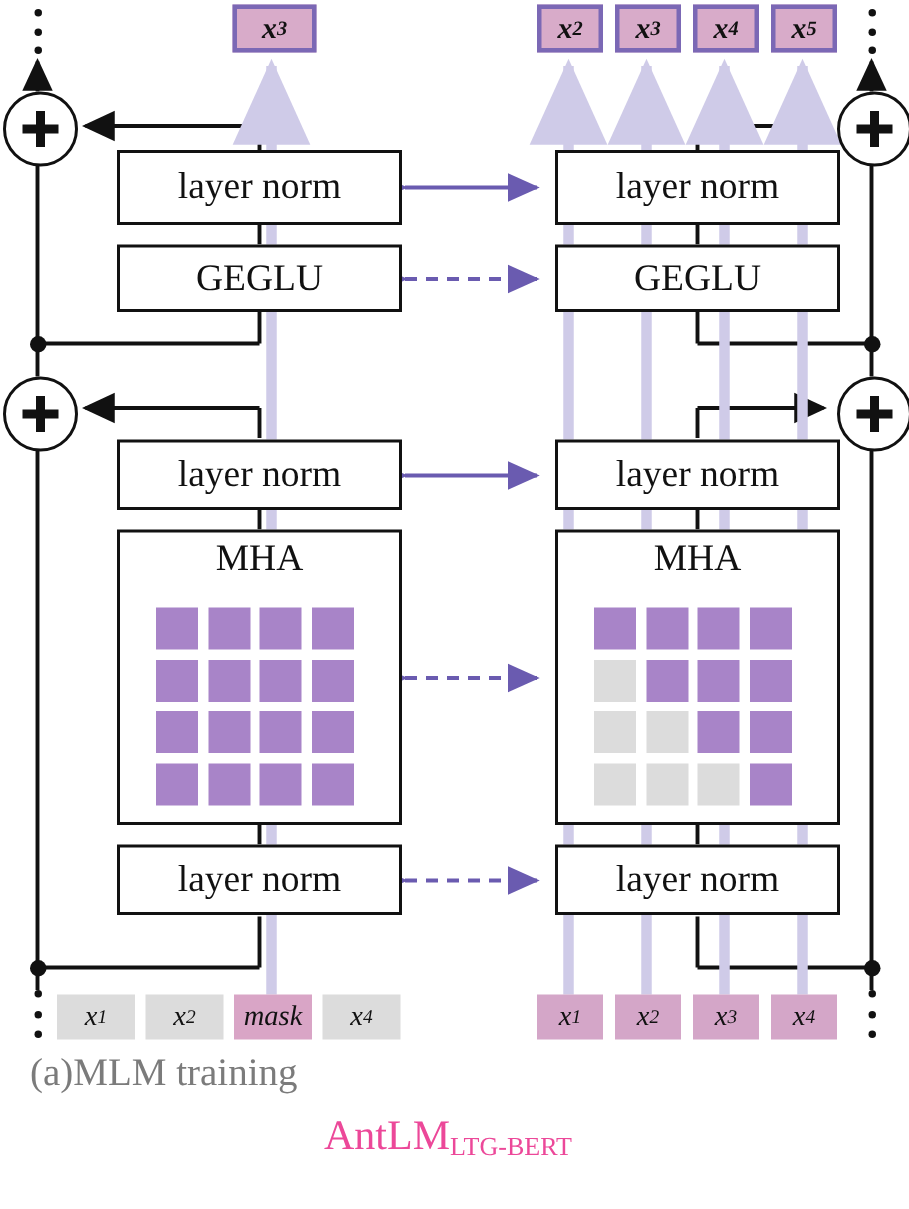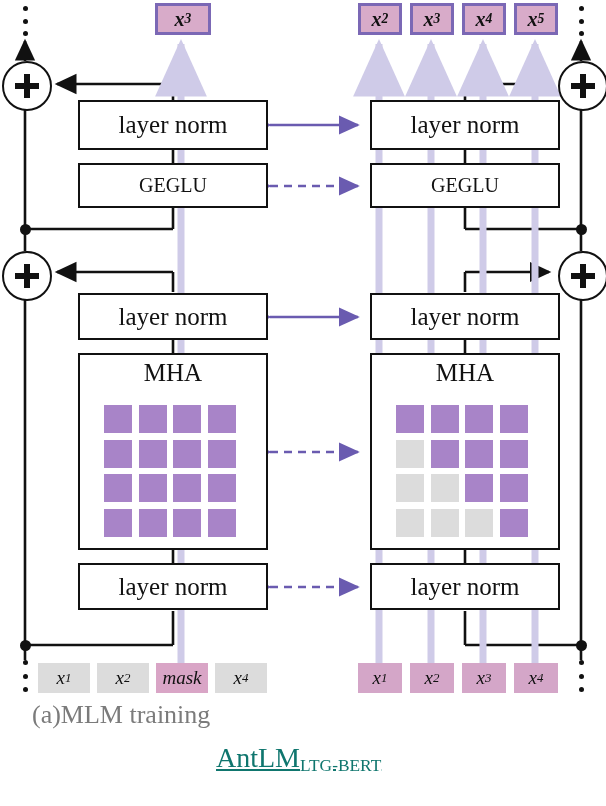--- a/index.html
+++ b/index.html
@@ -2,21 +2,21 @@
 <html><head>
 <meta charset="utf-8">
 <style>
   html,body{margin:0;padding:0;background:#ffffff;}
   body{width:606px;height:806px;font-family:"Liberation Serif",serif;overflow:hidden;}
   #fig{position:relative;width:606px;height:806px;background:#fff;}
 
   .blk{position:absolute;box-sizing:border-box;background:#ffffff;border:2.4px solid #111;
        display:flex;align-items:center;justify-content:center;color:#111;}
   .blk.ln{font-size:25px;}
-  .blk.geglu{font-size:20px;}
+  .blk.geglu{font-size:25px;}
   .blk.mha{align-items:flex-start;justify-content:center;font-size:25px;padding-top:4px;}
 
   .tokbox{position:absolute;box-sizing:border-box;display:flex;align-items:center;
           justify-content:center;font-style:italic;font-size:19px;color:#111;}
   .tok-gray{background:#dcdcdc;}
   .tok-pink{background:#d9a5c6;}
   .tok-pink2{background:#d4a6c8;}
 
   .outbox{position:absolute;box-sizing:border-box;display:flex;align-items:center;
           justify-content:center;font-style:italic;font-weight:bold;font-size:20px;color:#111;
@@ -33,21 +33,21 @@
 
   .vdots{position:absolute;display:flex;flex-direction:column;align-items:center;
          justify-content:space-between;}
   .vdots i{display:block;width:5px;height:5px;border-radius:50%;background:#111;}
 
   .cell{position:absolute;width:28px;height:28px;}
   .cell.on{background:#a884c8;}
   .cell.off{background:#dcdcdc;}
 
   .cap{position:absolute;color:#7b7b7b;font-size:26px;white-space:nowrap;}
-  .modelname{position:absolute;color:#0f766e;font-size:28px;white-space:nowrap;text-decoration:underline;}
+  .modelname{position:absolute;color:#ec4899;font-size:28px;white-space:nowrap;}
   .modelname .sc{font-size:0.66em;vertical-align:baseline;}
 
   svg.ov{position:absolute;left:0;top:0;width:606px;height:806px;overflow:visible;pointer-events:none;}
 </style>
 </head>
 <body>
 
 <div id="fig">
 
   <svg class="ov">
@@ -187,21 +187,21 @@
       </div>
       <div class="tokbox tok-pink" style="left: 118px; top: 0px; width: 52px; height: 30px;">
         <span>mask</span>
       </div>
       <div class="tokbox tok-gray" style="left: 177px; top: 0px; width: 52px; height: 30px;">
         <span>x</span>
         <span class="sub">4</span>
       </div>
     </div>
 
-  <div class="cap" style="left:32px;top:700px;">(a)MLM training</div>
+  <div class="cap" style="left:20px;top:700px;">(a)MLM training</div>
 
   <div class="vdots" style="left:578px;top:6px;width:7px;height:30px;">
     <i></i>
       <i></i>
       <i></i>
   </div>
   <div class="vdots" style="left:578px;top:660px;width:7px;height:32px;">
     <i></i>
       <i></i>
       <i></i>

